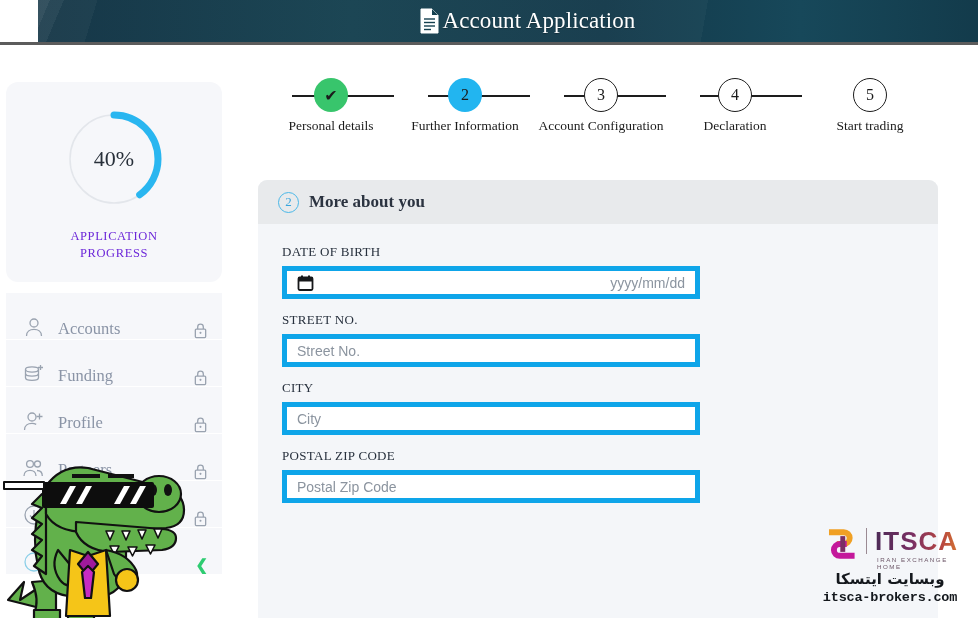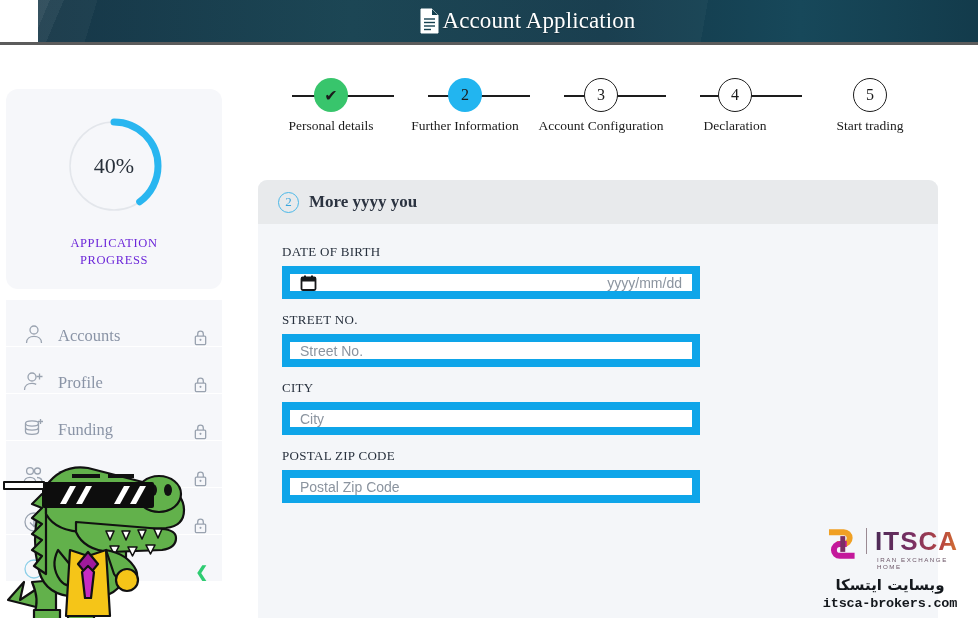--- a/index.html
+++ b/index.html
@@ -25,21 +25,21 @@
     color:#ffffff; font-size:23px; letter-spacing:0.1px;
     display:flex; align-items:center; gap:3px;
     text-shadow:0 1px 1px rgba(0,0,0,0.3);
   }
   .doc-icon { display:block; }
   .topbar-underline {
     position:absolute; left:0; top:42px; width:978px; height:3px; background:#5c5c5c;
   }
 
   
-  .sidebar { position:absolute; left:6px; top:89px; width:216px; }
+  .sidebar { position:absolute; left:6px; top:82px; width:216px; }
   .progress-card {
     width:216px; height:200px; background:#f6f7fa; border-radius:12px;
     display:flex; flex-direction:column; align-items:center; justify-content:flex-start;
     padding-top:26px;
   }
   .ring-wrap { position:relative; width:102px; height:102px; }
   .ring-label {
     position:absolute; inset:0; display:flex; align-items:center; justify-content:center;
     font-size:22px; color:#28303a; font-family:"Liberation Serif", serif;
   }
@@ -100,21 +100,21 @@
   .panel-title { font-size:17px; font-weight:bold; color:#2b3340; font-family:"Liberation Serif", serif; }
 
   .panel-body { padding:20px 22px 0 24px; }
   .field { margin-bottom:13px; }
   .field-label {
     font-size:13px; color:#27303d; letter-spacing:0.3px; margin-bottom:6px;
     font-family:"Liberation Serif", serif;
   }
   .input-box {
     width:418px; height:33px; background:#ffffff;
-    border:8px solid #0ea5e9;
+    border:5px solid #0ea5e9;
     display:flex; align-items:center; padding:0 10px;
     font-family:"Liberation Sans", sans-serif;
   }
   .placeholder { font-size:14px; color:#8b949f; font-family:"Liberation Sans", sans-serif; }
   .date-row { justify-content:space-between; }
   .cal-icon { width:17px; height:16px; color:#17181a; }
 
   
   .watermark { position:absolute; left:806px; top:528px; width:168px; height:86px; }
   .wm-top { display:flex; align-items:flex-start; gap:8px; padding-left:22px; }
@@ -124,21 +124,21 @@
     background:linear-gradient(90deg,#4b2a56 0%, #7a2f63 38%, #b8473f 68%, #f0a024 100%);
     -webkit-background-clip:text; background-clip:text; color:transparent;
   }
   .wm-sub {
     font-family:"Liberation Sans", sans-serif; font-size:6.2px; letter-spacing:1.5px;
     color:#6b5566; margin-top:2px; padding-left:2px;
   }
   .wm-divider { width:1.5px; height:26px; background:#9a8a93; }
   .wm-fa {
     text-align:center; font-family:"DejaVu Sans", sans-serif; font-size:15px;
-    font-weight:bold; color:#14181d; margin-top:6px; direction:rtl;
+    font-weight:bold; color:#14181d; direction:rtl;
   }
   .wm-url {
     text-align:center; font-family:"Liberation Mono", monospace; font-size:13.5px;
     font-weight:bold; color:#14181d; margin-top:2px; letter-spacing:-0.2px;
   }
 </style>
 </head>
 <body>
 
 <div class="topbar">
@@ -184,40 +184,40 @@
       <span class="menu-label">Accounts</span>
       <svg class="lock-icon" viewBox="0 0 16 18" fill="none" stroke="currentColor" stroke-width="1.4">
         <rect x="2.5" y="7.5" width="11" height="9" rx="1"></rect>
           <path d="M5 7.5V5.2a3 3 0 0 1 6 0v2.3"></path>
           <circle cx="8" cy="11.5" r="1.1" fill="currentColor" stroke="none"></circle>
       </svg>
     </div>
 
     <div class="menu-item">
       <svg class="menu-icon" viewBox="0 0 24 24" fill="none" stroke="currentColor" stroke-width="1.3">
-        <circle cx="10" cy="8" r="4"></circle>
-          <path d="M2.5 21c0-4.2 3.4-6.6 7.5-6.6 1.6 0 3 .35 4.2 1"></path>
-          <path d="M17.5 4.5v6M14.5 7.5h6"></path>
-      </svg>
-      <span class="menu-label">Profile</span>
+        <ellipse cx="10" cy="7.5" rx="6.5" ry="2.6"></ellipse>
+          <path d="M3.5 7.5v4c0 1.45 2.9 2.6 6.5 2.6s6.5-1.15 6.5-2.6v-4"></path>
+        <path d="M3.5 11.8v4c0 1.45 2.9 2.6 6.5 2.6s6.5-1.15 6.5-2.6v-4"></path>
+        <path d="M18.5 3v5M16 5.5h5"></path>
+      </svg>
+      <span class="menu-label">Funding</span>
       <svg class="lock-icon" viewBox="0 0 16 18" fill="none" stroke="currentColor" stroke-width="1.4">
         <rect x="2.5" y="7.5" width="11" height="9" rx="1"></rect>
           <path d="M5 7.5V5.2a3 3 0 0 1 6 0v2.3"></path>
           <circle cx="8" cy="11.5" r="1.1" fill="currentColor" stroke="none"></circle>
       </svg>
     </div>
 
     <div class="menu-item">
       <svg class="menu-icon" viewBox="0 0 24 24" fill="none" stroke="currentColor" stroke-width="1.3">
-        <ellipse cx="10" cy="7.5" rx="6.5" ry="2.6"></ellipse>
-          <path d="M3.5 7.5v4c0 1.45 2.9 2.6 6.5 2.6s6.5-1.15 6.5-2.6v-4"></path>
-        <path d="M3.5 11.8v4c0 1.45 2.9 2.6 6.5 2.6s6.5-1.15 6.5-2.6v-4"></path>
-        <path d="M18.5 3v5M16 5.5h5"></path>
-      </svg>
-      <span class="menu-label">Funding</span>
+        <circle cx="10" cy="8" r="4"></circle>
+          <path d="M2.5 21c0-4.2 3.4-6.6 7.5-6.6 1.6 0 3 .35 4.2 1"></path>
+          <path d="M17.5 4.5v6M14.5 7.5h6"></path>
+      </svg>
+      <span class="menu-label">Profile</span>
       <svg class="lock-icon" viewBox="0 0 16 18" fill="none" stroke="currentColor" stroke-width="1.4">
         <rect x="2.5" y="7.5" width="11" height="9" rx="1"></rect>
           <path d="M5 7.5V5.2a3 3 0 0 1 6 0v2.3"></path>
           <circle cx="8" cy="11.5" r="1.1" fill="currentColor" stroke="none"></circle>
       </svg>
     </div>
 
     <div class="menu-item">
       <svg class="menu-icon" viewBox="0 0 24 24" fill="none" stroke="currentColor" stroke-width="1.3">
         <circle cx="8" cy="8" r="3.4"></circle>
@@ -340,21 +340,21 @@
   <div class="step-label" style="left:73px;">Personal details</div>
   <div class="step-label" style="left:207px;">Further Information</div>
   <div class="step-label" style="left:343px;">Account Configuration</div>
   <div class="step-label" style="left:477px;">Declaration</div>
   <div class="step-label" style="left:612px;">Start trading</div>
 </div>
 
 <div class="panel">
   <div class="panel-head">
     <div class="badge-num">2</div>
-    <div class="panel-title">More yyyy you</div>
+    <div class="panel-title">More about you</div>
   </div>
 
   <div class="panel-body">
 
     <div class="field">
       <div class="field-label">DATE OF BIRTH</div>
       <div class="input-box date-row">
         <svg class="cal-icon" viewBox="0 0 17 16">
           <rect x="1.5" y="2.5" width="14" height="12.5" rx="1.2" fill="none" stroke="#17181a" stroke-width="1.8"></rect>
           <rect x="1.5" y="2.5" width="14" height="4" fill="#17181a"></rect>

